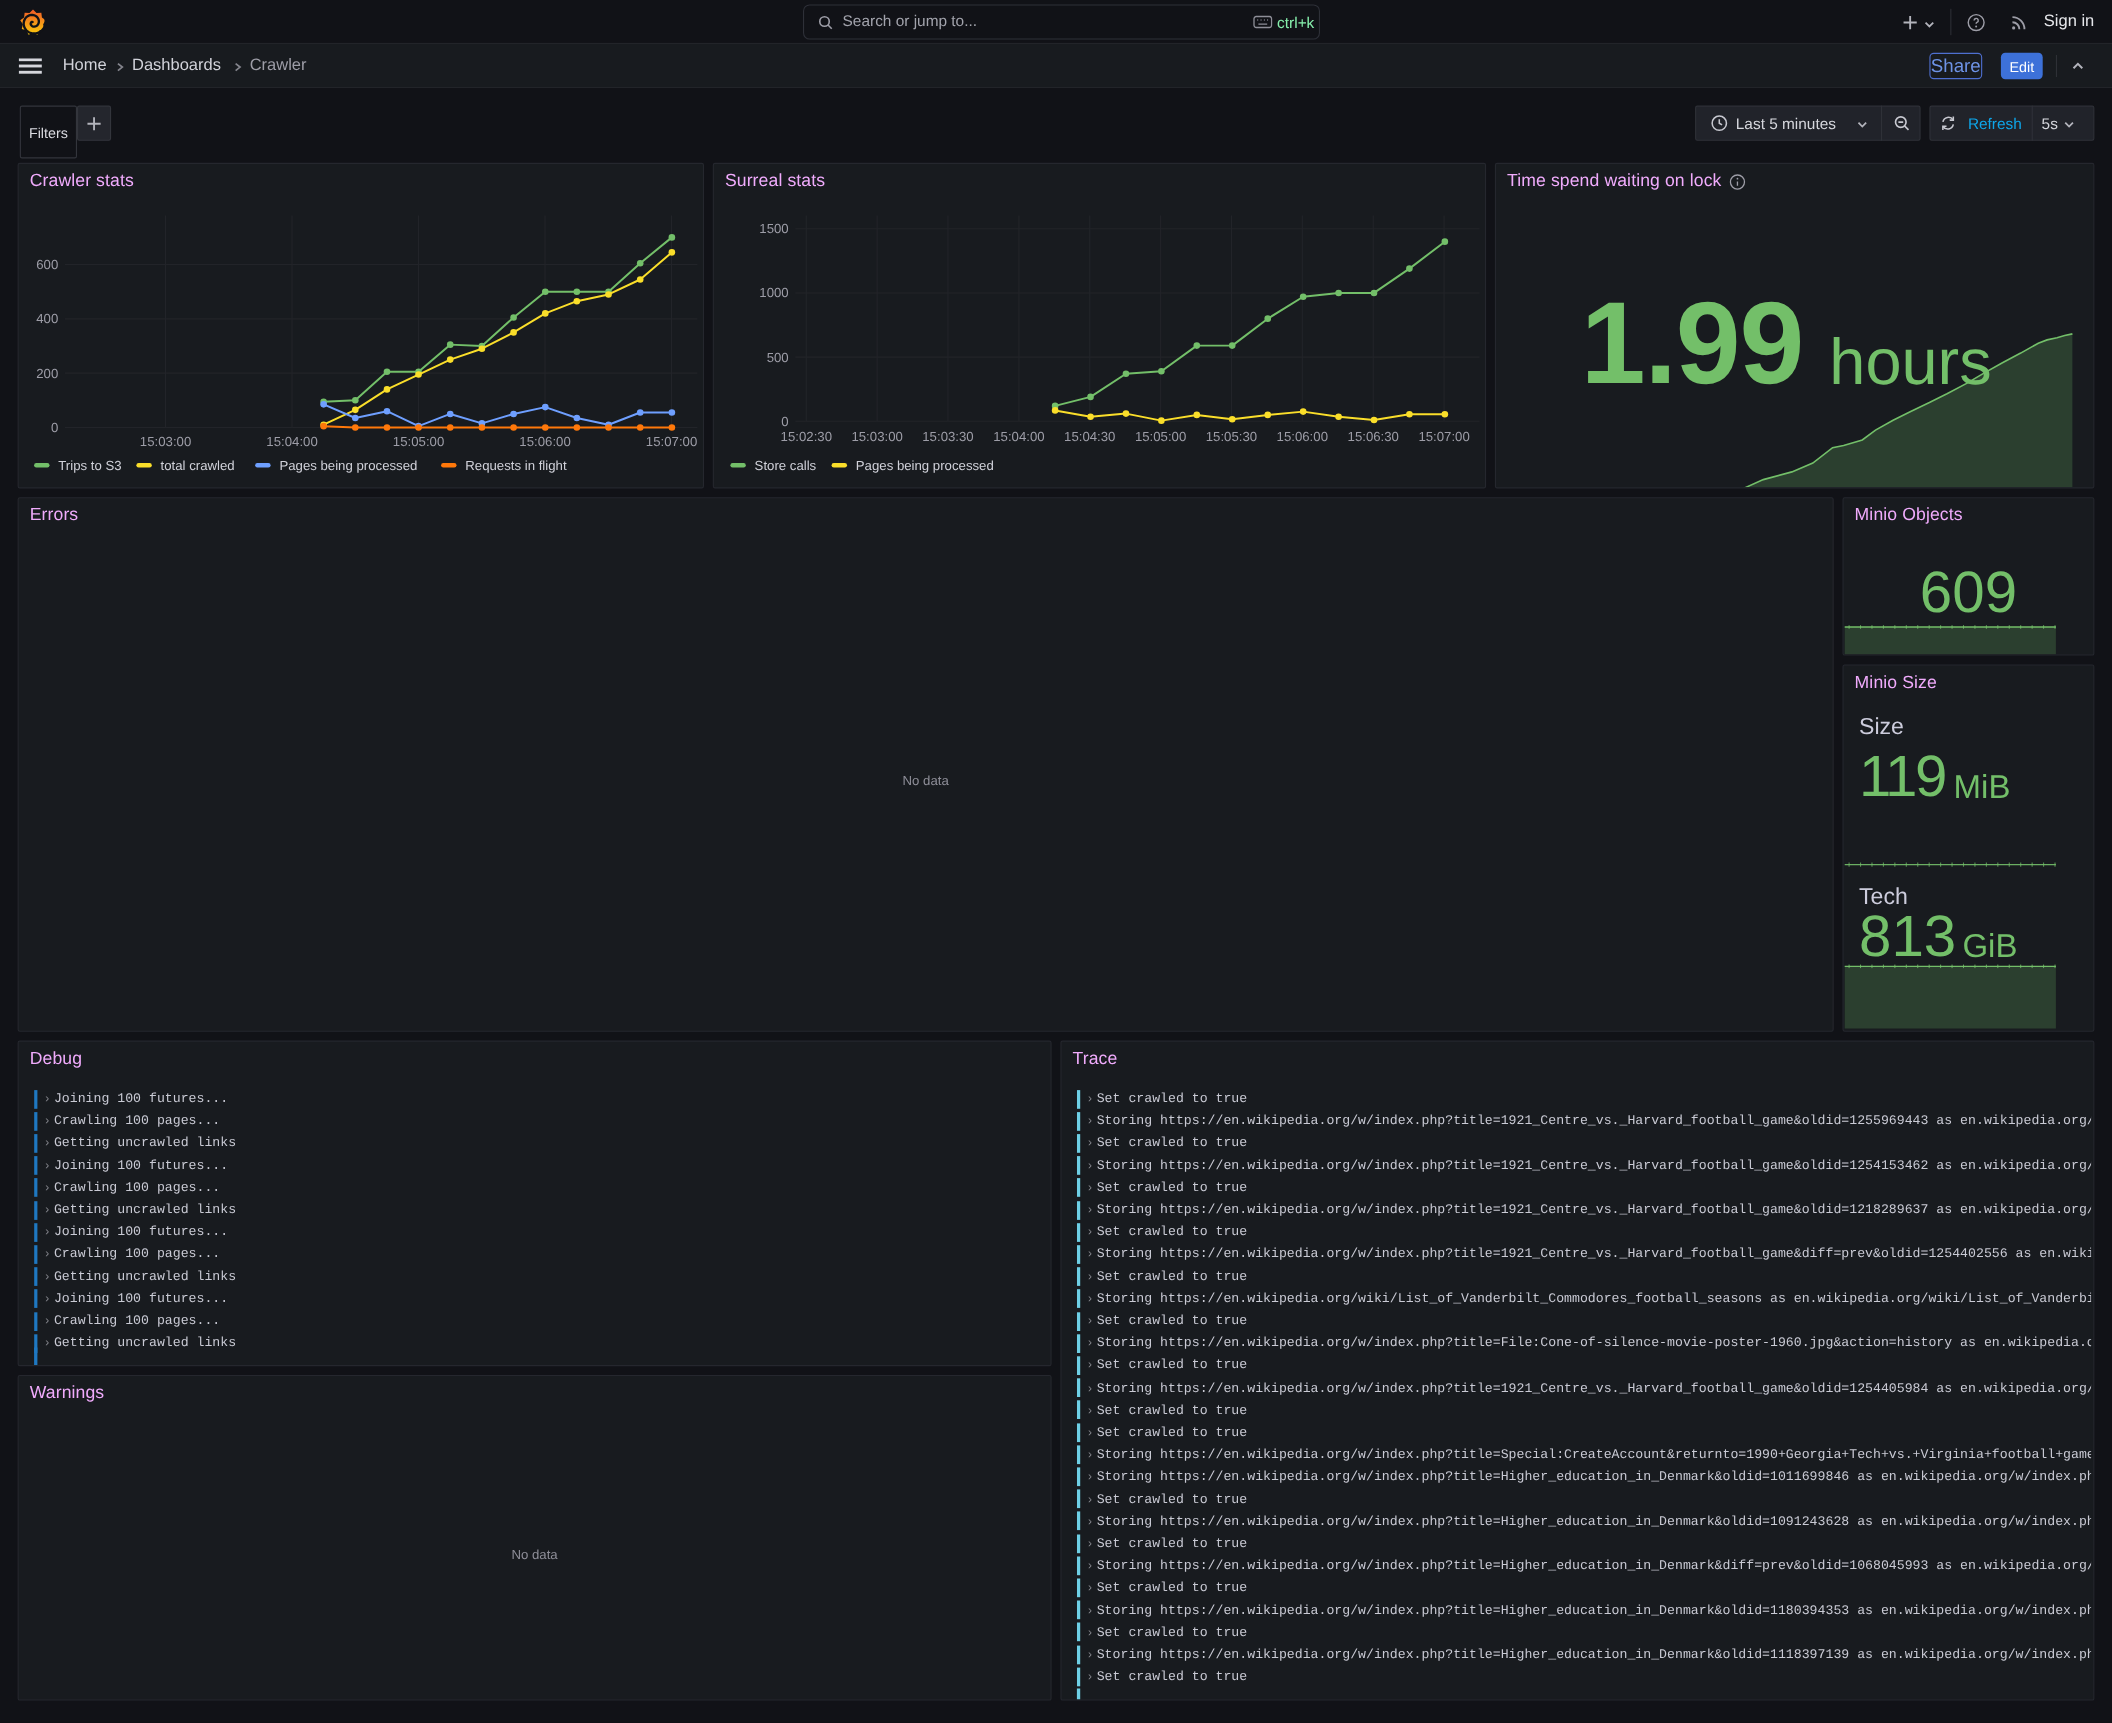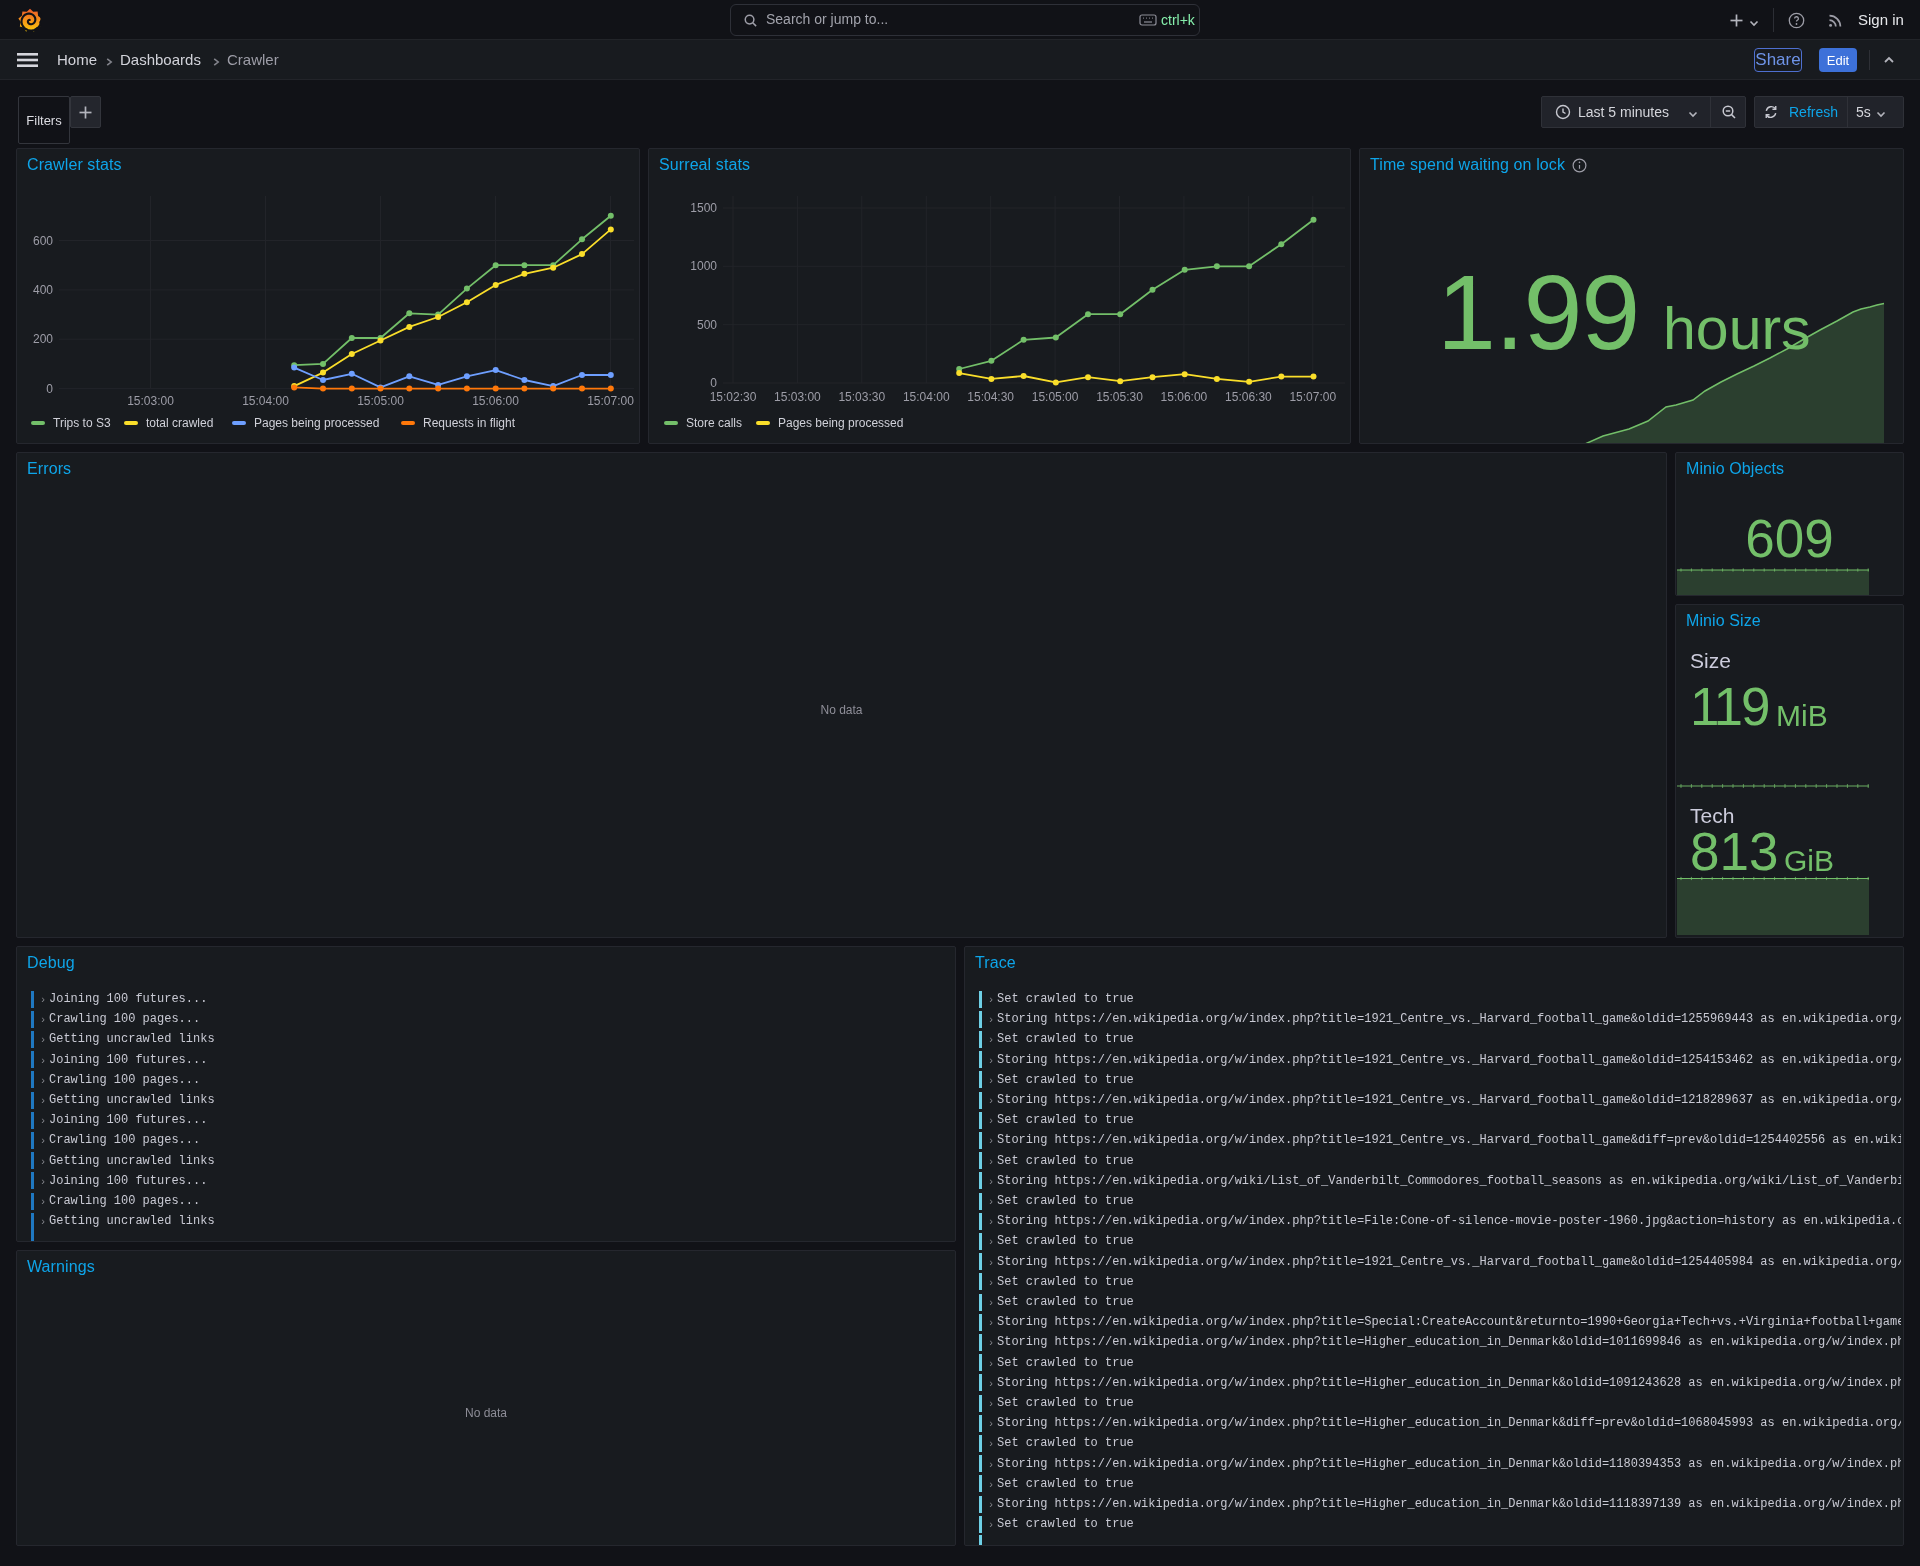--- a/index.html
+++ b/index.html
@@ -1,20 +1,20 @@
 <!DOCTYPE html>
 <html><head><meta charset="utf-8"><title>Crawler - Dashboards - Grafana</title>
 <style>
 * { margin:0; padding:0; box-sizing:border-box; }
 html,body { width:1920px; height:1566px; background:#111217; font-family:"Liberation Sans",sans-serif; overflow:hidden; }
 .abs { position:absolute; }
 #navbar { position:absolute; left:0; top:0; width:1920px; height:40px; background:#111217; border-bottom:1px solid #222429; z-index:5; }
 #crumbbar { position:absolute; left:0; top:40px; width:1920px; height:40px; background:#181b1f; border-bottom:1px solid #222429; z-index:5; }
 .panel { position:absolute; background:#181b1f; border:1px solid #25272e; border-radius:2px; overflow:hidden; }
-.ptitle { position:absolute; left:10px; top:7px; font-size:16px; font-weight:500; color:#0ea5e9; letter-spacing:0.1px; white-space:nowrap; }
+.ptitle { position:absolute; left:10px; top:7px; font-size:16px; font-weight:500; color:#f0abfc; letter-spacing:0.1px; white-space:nowrap; }
 .tick { font-family:"Liberation Sans",sans-serif; font-size:12px; fill:#9d9da7; }
 .legitem { position:absolute; display:flex; align-items:center; height:16px; }
 .legswatch { display:inline-block; width:14px; height:4px; border-radius:2px; margin-right:8px; }
 .leglabel { font-size:12px; color:#d0d1d9; white-space:nowrap; }
 .nodata { position:absolute; width:100%; text-align:center; font-size:12px; color:#8e8e98; }
 .logrow { position:absolute; left:14px; right:2px; height:20px; display:flex; align-items:center; overflow:hidden; white-space:nowrap; }
 .logbar { flex:none; width:3px; height:17px; margin-right:4px; }
 .logcaret { flex:none; width:10px; color:#87888f; font-size:11px; text-align:center; line-height:18px; }
 .logtxt { font-family:"Liberation Mono",monospace; font-size:12px; color:#c9cad4; margin-left:1px; }
 .statgreen { color:#73bf69; }
@@ -285,21 +285,21 @@
     <div class="ptitle">Time spend waiting on lock</div>
     <div class="abs" style="left:212px;top:9px"><svg width="15" height="15" viewBox="0 0 15 15" fill="none" stroke="#9d9da7" stroke-width="1.2">
         <circle cx="7.5" cy="7.5" r="6.4"></circle>
         <line x1="7.5" y1="7" x2="7.5" y2="10.8"></line>
         <circle cx="7.5" cy="4.4" r="0.8" fill="#9d9da7" stroke="none"></circle>
       </svg></div>
     <svg class="abs" style="left:0;top:0" width="543" height="294">
       <polygon points="225,295 243,287 269,280 288,272 306,258 316,256 333,251 345,242 361,233 377,225 394,217 410,209 427,200 444,190 460,181 477,172 493,163 501,160 510,158 517,156 524,154.5 524,296 225,296" fill="#73bf69" fill-opacity="0.22"></polygon>
       <polyline points="225,295 243,287 269,280 288,272 306,258 316,256 333,251 345,242 361,233 377,225 394,217 410,209 427,200 444,190 460,181 477,172 493,163 501,160 510,158 517,156 524,154.5" fill="none" stroke="#73bf69" stroke-width="1.5"></polyline>
     </svg>
-    <div class="abs statgreen" style="left:77px;top:110px;font-size:106px;font-weight:400;line-height:1;letter-spacing:-1px">1.99</div>
+    <div class="abs statgreen" style="left:77px;top:110px;font-size:106px;font-weight:700;line-height:1;letter-spacing:-1px">1.99</div>
     <div class="abs statgreen" style="left:303px;top:151px;font-size:59px;font-weight:500;line-height:1">hours</div>
   </div>
 <div class="panel" style="left:16px;top:452px;width:1651px;height:486px">
     <div class="ptitle">Errors</div>
     <div class="nodata" style="top:250px">No data</div>
   </div>
 <div class="panel" style="left:1675px;top:452px;width:229px;height:144px">
     <div class="ptitle">Minio Objects</div>
     <svg class="abs" style="left:0;top:0" width="227" height="142">
       <rect x="1.0" y="117.0" width="192.0" height="25.0" fill="#73bf69" fill-opacity="0.22"></rect>

